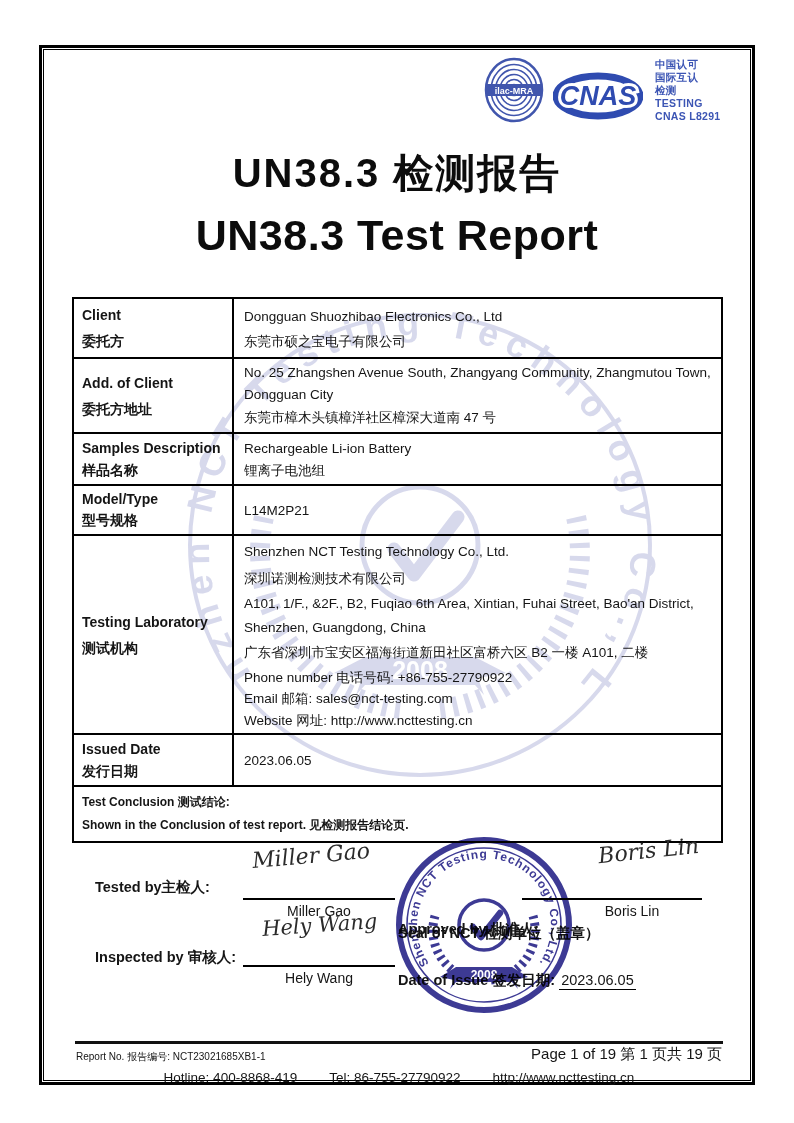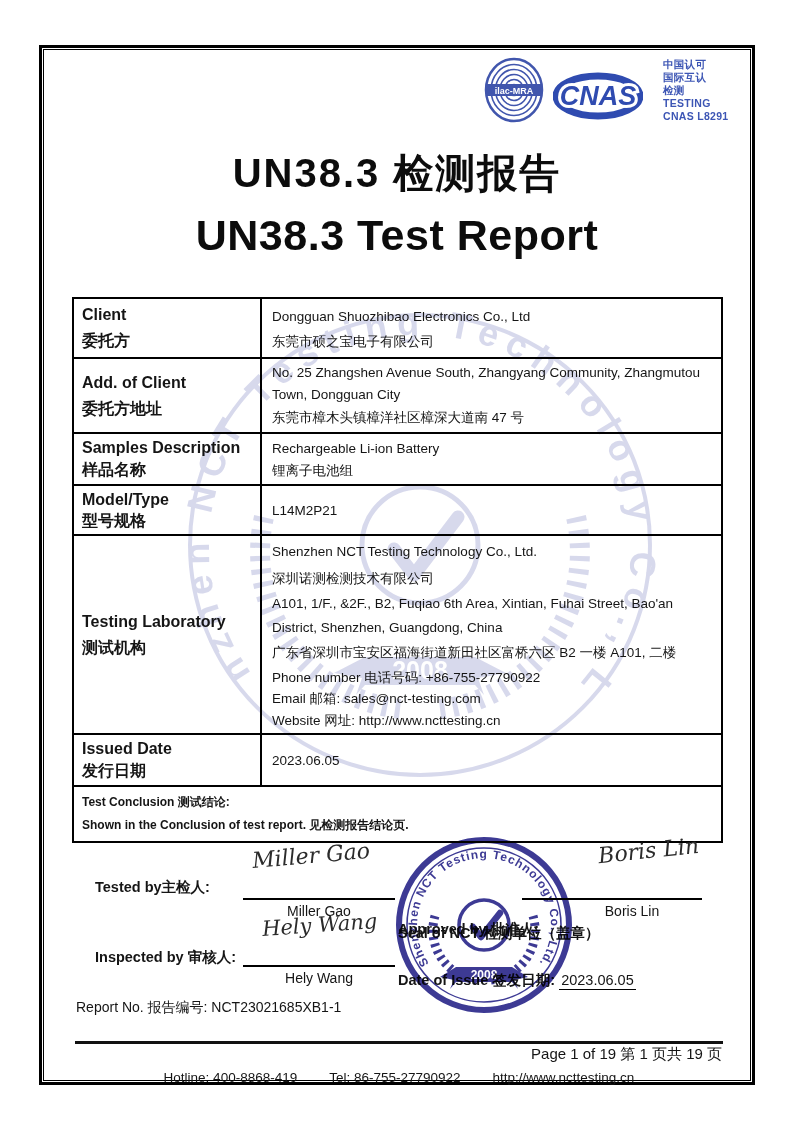--- a/index.html
+++ b/index.html
@@ -20,31 +20,31 @@
     .striped {
       background-image: repeating-linear-gradient(180deg, #343096 0px, #343096 6px, rgba(255,255,255,0) 6px, rgba(255,255,255,0) 9px);
       -webkit-background-clip:text; background-clip:text; color:transparent;
     }
   }
   .nct-main { font-size:56px; line-height:0.88; font-weight:bold; font-style:italic; letter-spacing:4px; transform:skewX(-8deg); }
   .nct-tech { font-size:31px; line-height:0.95; font-weight:bold; font-style:italic; margin-left:12px; transform:skewX(-10deg); letter-spacing:1px; }
 
   
   .accred { position:absolute; left:483px; top:54px; display:flex; align-items:flex-start; }
-  .accred-text { margin-left:20px; margin-top:4px; font-weight:bold; color:#3c55b4; font-size:10.5px; line-height:13px; letter-spacing:0.3px; }
+  .accred-text { margin-left:12px; margin-top:4px; font-weight:bold; color:#3c55b4; font-size:10.5px; line-height:13px; letter-spacing:0.3px; }
   .cnas-wrap { margin-top:17px; margin-left:8px; }
 
   
   .title-zh { position:absolute; left:0; top:146px; width:100%; text-align:center; font-size:40px; font-weight:bold; letter-spacing:2px; color:#0c0c0c; }
   .title-en { position:absolute; left:0; top:211px; width:100%; text-align:center; font-size:43px; font-weight:bold; letter-spacing:0.5px; color:#0c0c0c; }
 
   
   .report-table { position:absolute; left:72px; top:297px; width:651px; border-collapse:collapse; table-layout:fixed; background:transparent; }
   .report-table th, .report-table td { border:2px solid #000; vertical-align:middle; text-align:left; }
-  .report-table th { width:188px; font-size:16px; font-weight:bold; padding:3px 4px 3px 8px; }
+  .report-table th { width:160px; font-size:14px; font-weight:bold; padding:3px 4px 3px 8px; }
   .report-table td { font-size:13.5px; font-weight:normal; padding:3px 6px 2px 10px; }
   .lbl-line { line-height:26px; }
   .val-line { line-height:25px; }
   .lab-line { line-height:26.5px; }
   .lab-tight { line-height:21.5px; }
   .concl-cell { padding:4px 6px 4px 8px !important; }
   .concl-line { font-size:12px; font-weight:bold; line-height:23px; }
 
   
   .wm { position:absolute; left:180px; top:305px; opacity:0.42; pointer-events:none; }
@@ -56,21 +56,21 @@
   .hand { position:absolute; font-family:"DejaVu Serif", serif; font-style:italic; color:#2b2b2b; white-space:nowrap; }
   .date-row { position:absolute; left:398px; top:971px; font-size:14.5px; white-space:nowrap; }
   .date-row .dlabel { font-weight:bold; }
   .date-row .dvalue { font-weight:normal; border-bottom:1.5px solid #000; padding:0 2px 1px 2px; }
 
   
   .stamp { position:absolute; left:394px; top:835px; opacity:0.93; mix-blend-mode:multiply; pointer-events:none; }
 
   
   .foot-rule { position:absolute; left:75px; top:1041px; width:648px; height:3px; background:#111; box-shadow:0 3px 0 -1.5px #333; }
-  .foot-left { position:absolute; left:76px; top:999px; font-size:14px; white-space:nowrap; }
+  .foot-left { position:absolute; left:76px; top:1050px; font-size:10px; white-space:nowrap; }
   .foot-right { position:absolute; right:72px; top:1045px; font-size:15px; white-space:nowrap; }
   .foot-line2 { position:absolute; left:75px; top:1070px; width:648px; display:flex; justify-content:center; gap:32px; font-size:13.5px; }
   .foot-line2 span { white-space:nowrap; }
 </style>
 </head>
 <body>
 
 <div class="page">
 
   <svg class="wm" width="480" height="480" viewBox="-240 -240 480 480">

